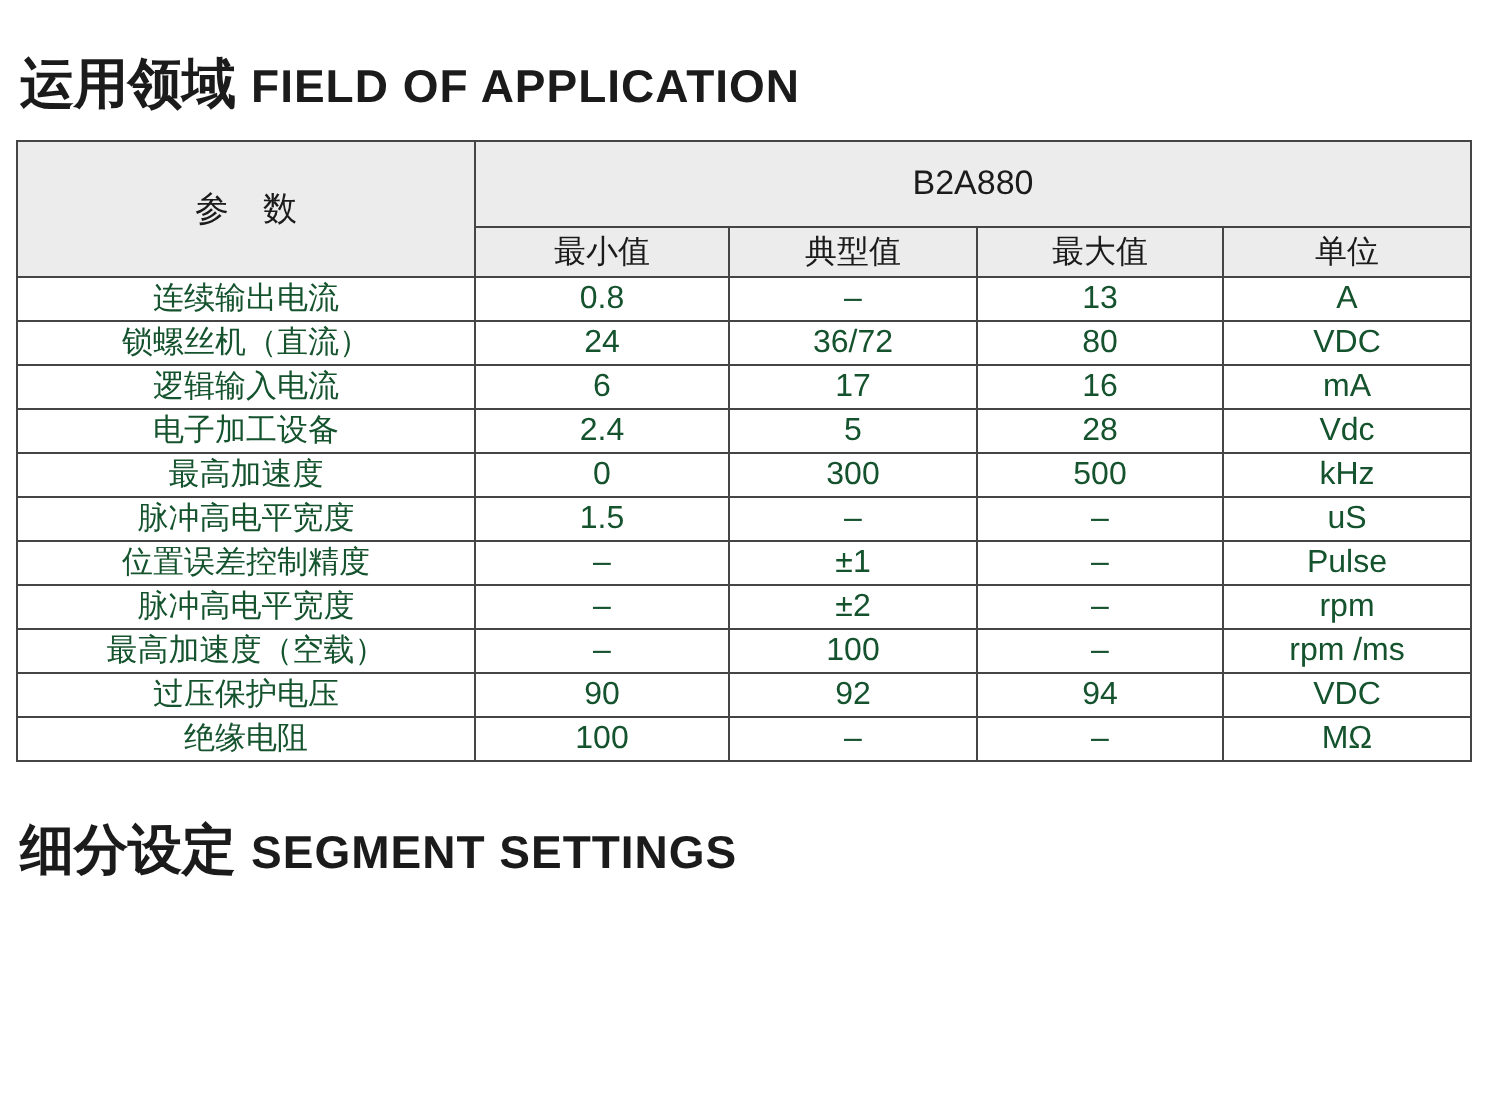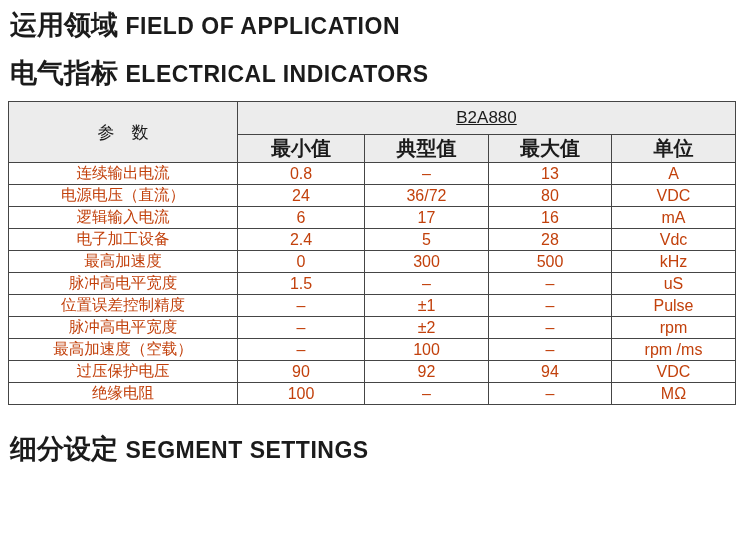--- a/index.html
+++ b/index.html
@@ -17,21 +17,21 @@
     font-size: 27px;
     font-weight: bold;
     line-height: 33px;
     color: #1b1b1b;
     white-space: nowrap;
   }
   .heading .en {
     font-size: 23px;
     letter-spacing: 0.5px;
   }
-  .heading-app { padding-top: 9px; }
+  .heading-app { padding-top: 26px; }
   .heading-elec { margin-top: 14px; }
   .heading-seg { margin-top: 28px; }
   .para {
     margin: 9px 8px 0 8px;
     font-size: 18px;
     line-height: 28px;
     text-indent: 39px;
     text-align: justify;
     color: #151515;
   }
@@ -48,45 +48,42 @@
     padding: 0;
     overflow: hidden;
     white-space: nowrap;
   }
   table.spec thead th {
     background: #ececec;
     color: #1b1b1b;
   }
   th.param-head { font-size: 17px; font-weight: normal; }
   tr.model-row th.model-head {
-    height: 33px;
+    height: 43px;
     font-size: 17px;
     font-weight: normal;
-    text-decoration: underline;
   }
-  tr.sub-row th { height: 25px; font-size: 20px; font-weight: bold; }
+  tr.sub-row th { height: 25px; font-size: 16px; font-weight: normal; }
   tbody td {
     height: 19px;
     font-size: 16px;
     background: #ffffff;
-    color: #c2410c;
+    color: #14532d;
   }
   tbody td.param { font-size: 15.5px; }
 </style>
 </head>
 <body>
 
 <div>
 
   <h1 class="heading heading-app"><span class="zh">运用领域</span>
     <span class="en">FIELD OF APPLICATION</span></h1>
 
 
-  <h1 class="heading heading-elec"><span class="zh">电气指标</span>
-    <span class="en">ELECTRICAL INDICATORS</span></h1>
 
   <table class="spec">
     <colgroup>
       <col style="width:229px">
       <col style="width:127px">
       <col style="width:124px">
       <col style="width:123px">
       <col style="width:124px">
     </colgroup>
     <thead>
@@ -105,21 +102,21 @@
 
         <tr>
           <td class="param">连续输出电流</td>
           <td>0.8</td>
           <td>–</td>
           <td>13</td>
           <td>A</td>
         </tr>
 
         <tr>
-          <td class="param">电源电压（直流）</td>
+          <td class="param">锁螺丝机（直流）</td>
           <td>24</td>
           <td>36/72</td>
           <td>80</td>
           <td>VDC</td>
         </tr>
 
         <tr>
           <td class="param">逻辑输入电流</td>
           <td>6</td>
           <td>17</td>

